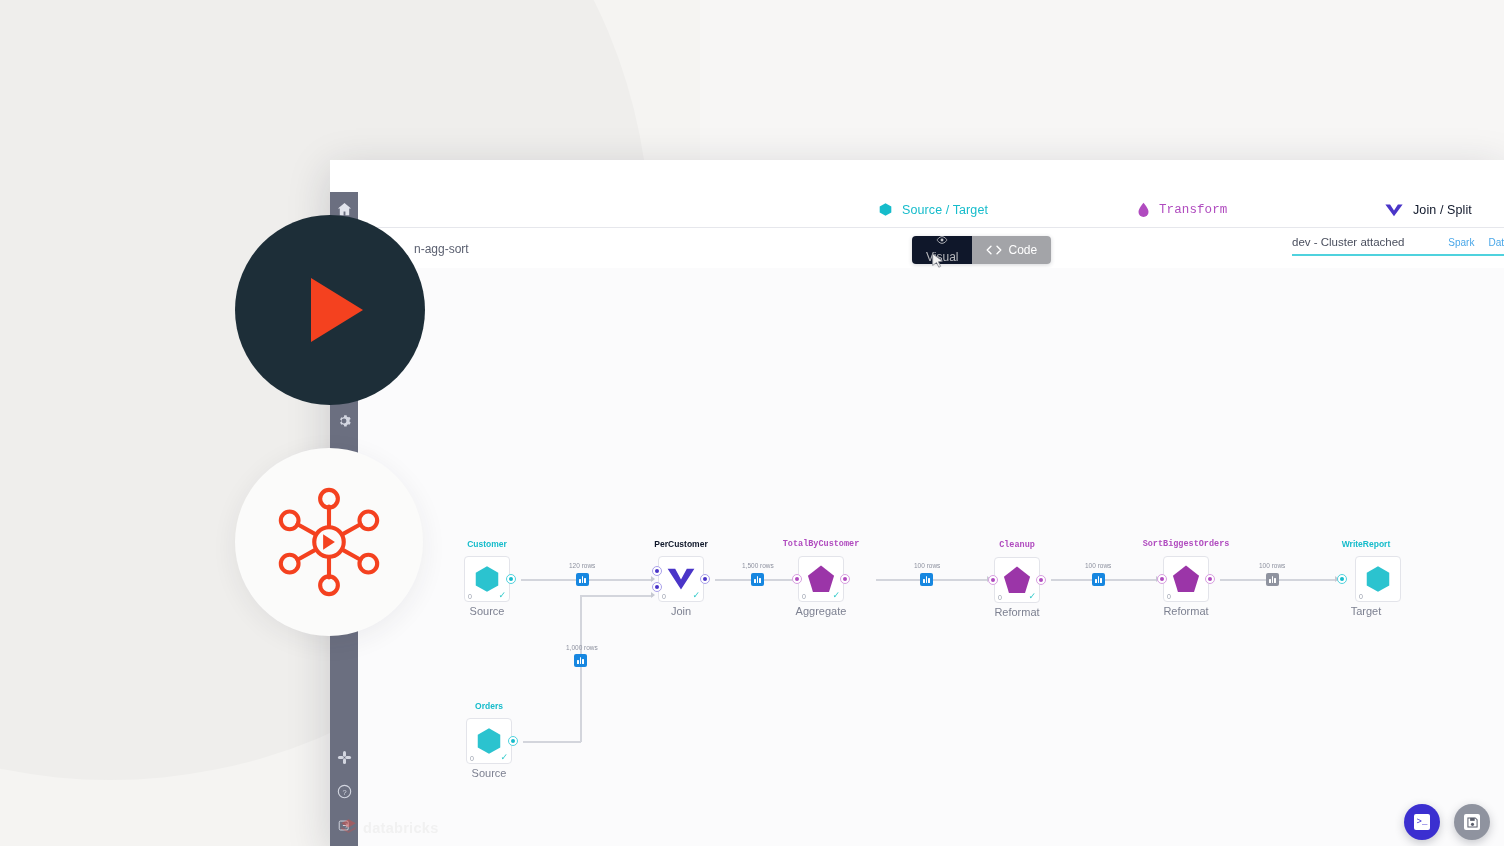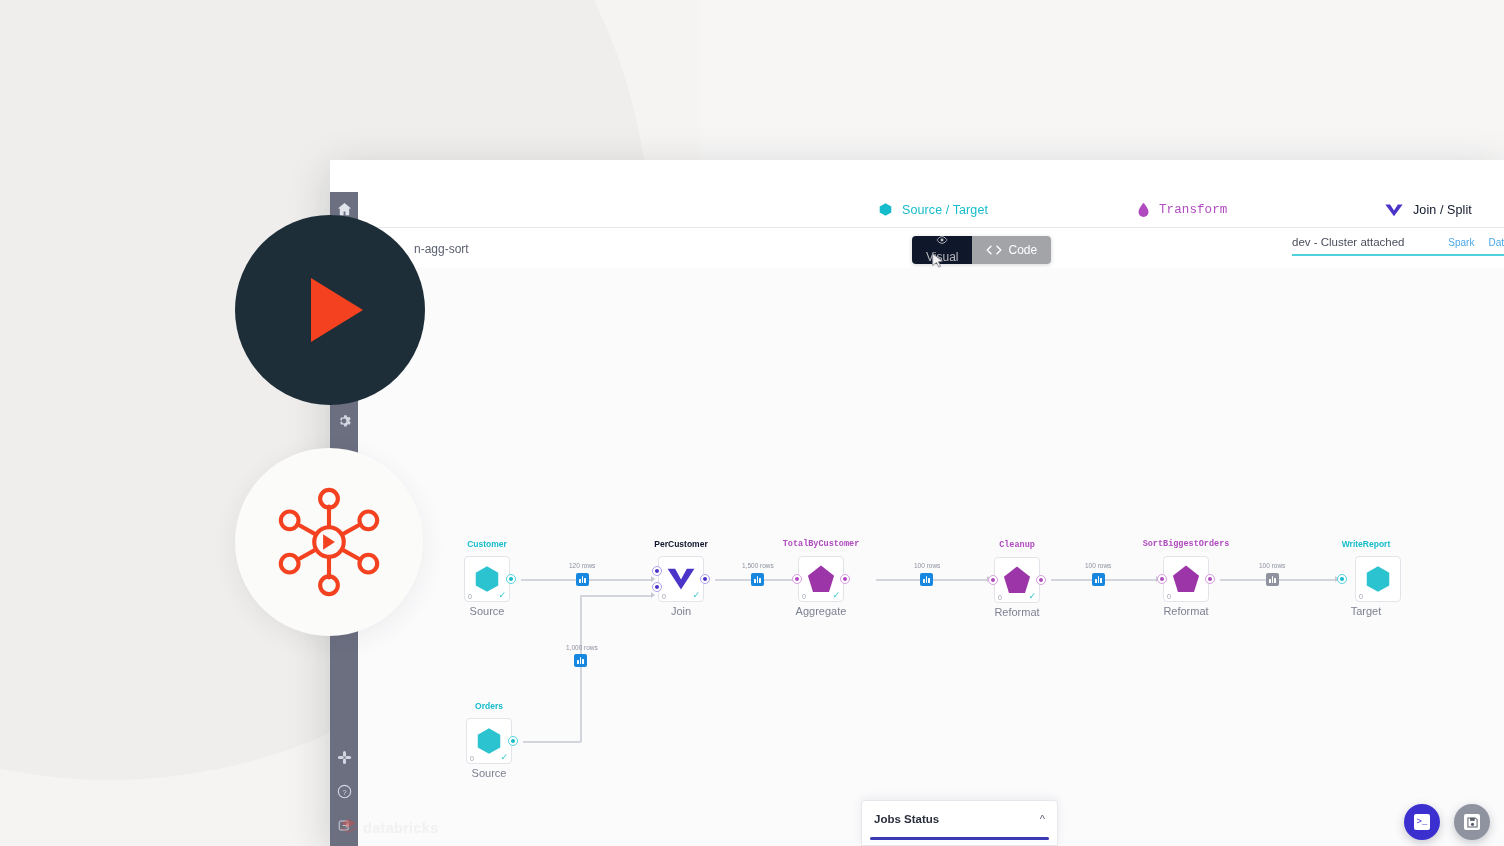--- a/index.html
+++ b/index.html
@@ -480,27 +480,20 @@
             <polygon points="16,2.5 28,9.2 28,22.8 16,29.5 4,22.8 4,9.2" fill="#2bc3cf"></polygon>
           </svg>
           <span class="zero">0</span>
         </div>
         <div class="port teal" style="left:-6px; top:18px;"></div>
         <div class="sub">Target</div>
       </div>
 
     </div>
 
-    <div class="jobs-panel">
-      <div class="jobs-head">
-        <span class="jobs-title">Jobs Status</span>
-        <span class="jobs-chevron">^</span>
-      </div>
-      <div class="jobs-bar"></div>
-    </div>
 
     <div class="fab primary">
       <span class="gl">&gt;_</span>
     </div>
     <div class="fab muted">
       <span class="gl">
         <svg width="11" height="11" viewBox="0 0 12 12">
             <path d="M1 1h8l2 2v8H1z" fill="none" stroke="#5b5f6c" stroke-width="1.1"></path>
             <rect x="3.4" y="1" width="5" height="3.2" fill="#5b5f6c"></rect>
             <circle cx="6" cy="8" r="1.7" fill="#5b5f6c"></circle>

